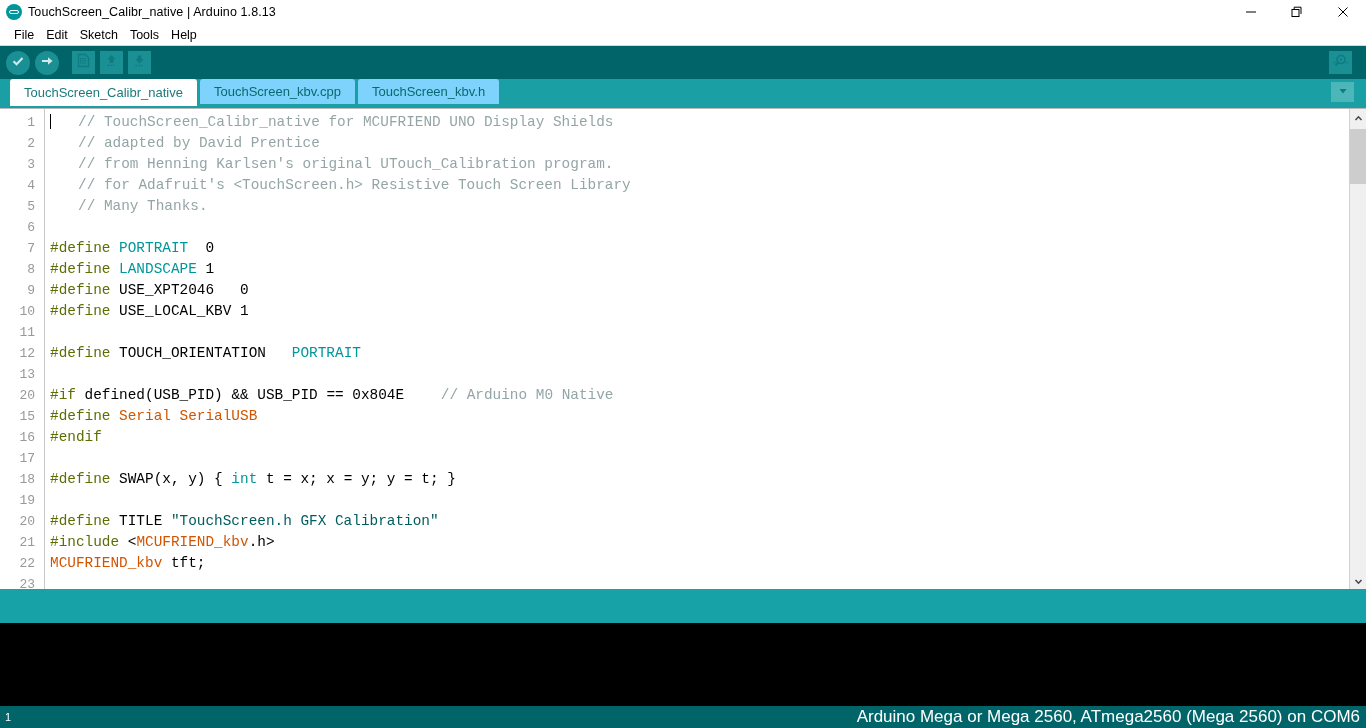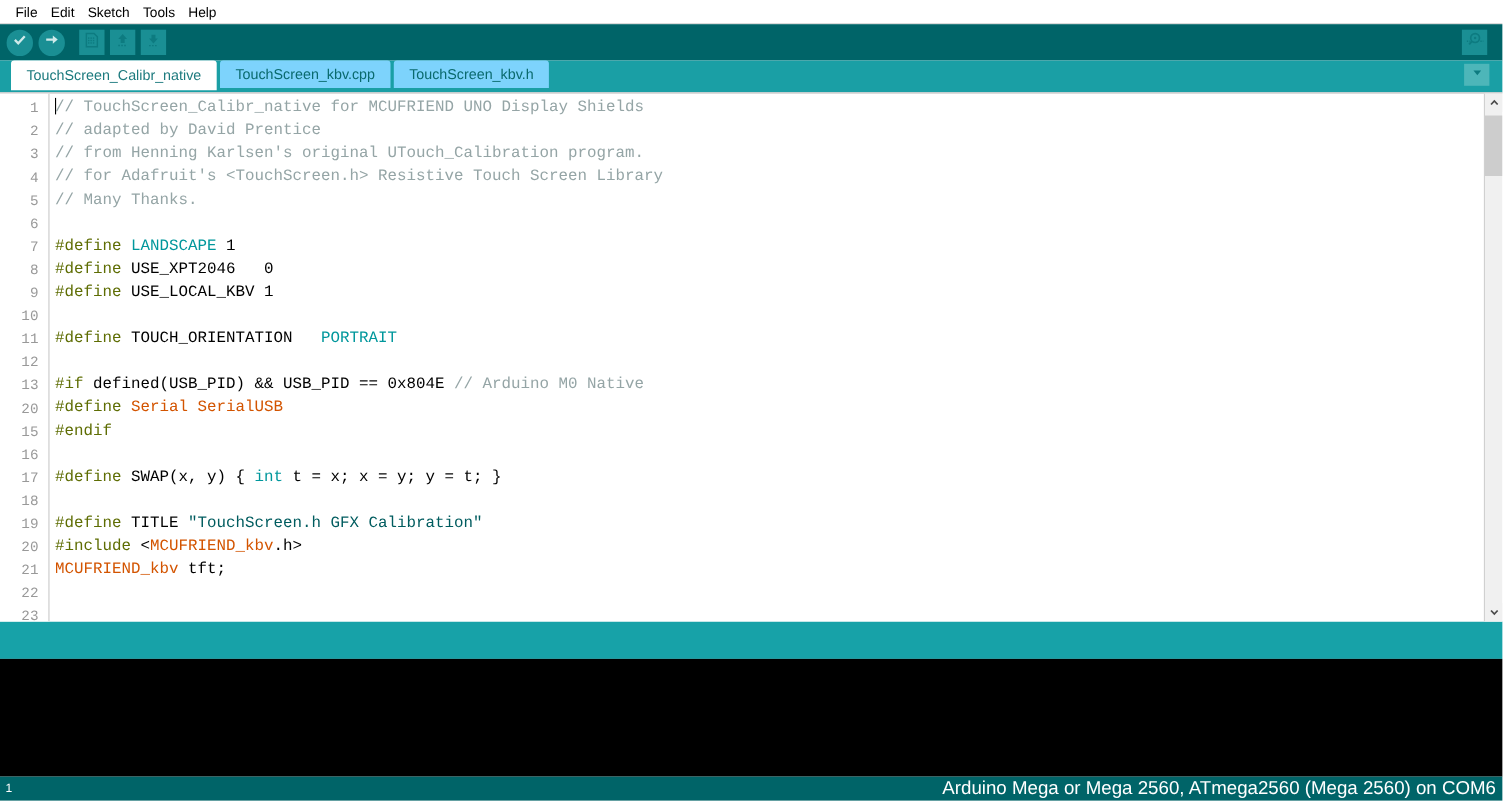--- a/index.html
+++ b/index.html
@@ -213,21 +213,21 @@
     position: relative;
   }
   .code .cl {
     height: 21px;
     line-height: 21px;
     font-family: "Liberation Mono", monospace;
     font-size: 14.4px;
     color: #000000;
     white-space: pre;
   }
-  .tok-comment { color: #95a5a6; }
+  .tok-comment { color: #95a5a6; margin-left: 28px; }
   .tok-pre     { color: #5e6d03; }
   .tok-kw      { color: #00979c; }
   .tok-str     { color: #005c5f; }
   .tok-obj     { color: #d35400; }
   .tok-plain   { color: #000000; }
   .caret {
     display: inline-block;
     width: 1px;
     height: 15px;
     background: #000000;
@@ -292,20 +292,43 @@
     font-size: 17px;
     color: #ffffff;
     white-space: nowrap;
   }
 </style>
 </head>
 <body>
 
 <div class="app">
 
+  <div class="titlebar">
+    <div class="title-icon"></div>
+    <div class="title-text">TouchScreen_Calibr_native | Arduino 1.8.13</div>
+    <div class="win-controls">
+      <div class="win-btn">
+        <svg width="12" height="12" viewBox="0 0 12 12">
+            <line x1="1" y1="6" x2="11" y2="6" stroke="#000" stroke-width="1"></line>
+          </svg>
+      </div>
+      <div class="win-btn">
+        <svg width="12" height="12" viewBox="0 0 12 12">
+          <rect x="1" y="3.5" width="7" height="7" fill="none" stroke="#000" stroke-width="1"></rect>
+          <polyline points="3.2,3.2 3.2,1.2 10,1.2 10,8" fill="none" stroke="#000" stroke-width="1"></polyline>
+        </svg>
+      </div>
+      <div class="win-btn">
+        <svg width="12" height="12" viewBox="0 0 12 12">
+          <line x1="1.5" y1="1.5" x2="10.5" y2="10.5" stroke="#000" stroke-width="1"></line>
+          <line x1="10.5" y1="1.5" x2="1.5" y2="10.5" stroke="#000" stroke-width="1"></line>
+        </svg>
+      </div>
+    </div>
+  </div>
 
   <div class="menubar">
     <div class="menu-item">File</div>
     <div class="menu-item">Edit</div>
     <div class="menu-item">Sketch</div>
     <div class="menu-item">Tools</div>
     <div class="menu-item">Help</div>
   </div>
 
   <div class="toolbar">
@@ -417,20 +440,21 @@
         <div class="ln">22</div>
         <div class="ln">23</div>
       </div>
     <div class="code" id="code">
         <div class="cl"><span class="caret"></span><span class="tok-comment">// TouchScreen_Calibr_native for MCUFRIEND UNO Display Shields</span></div>
         <div class="cl"><span class="tok-comment">// adapted by David Prentice</span></div>
         <div class="cl"><span class="tok-comment">// from Henning Karlsen's original UTouch_Calibration program.</span></div>
         <div class="cl"><span class="tok-comment">// for Adafruit's &lt;TouchScreen.h&gt; Resistive Touch Screen Library</span></div>
         <div class="cl"><span class="tok-comment">// Many Thanks.</span></div>
         <div class="cl">&nbsp;</div>
+        <div class="cl"><span class="tok-pre">#define</span><span class="tok-plain"> </span><span class="tok-kw">PORTRAIT</span><span class="tok-plain">  0</span></div>
         <div class="cl"><span class="tok-pre">#define</span><span class="tok-plain"> </span><span class="tok-kw">LANDSCAPE</span><span class="tok-plain"> 1</span></div>
         <div class="cl"><span class="tok-pre">#define</span><span class="tok-plain"> USE_XPT2046   0</span></div>
         <div class="cl"><span class="tok-pre">#define</span><span class="tok-plain"> USE_LOCAL_KBV 1</span></div>
         <div class="cl">&nbsp;</div>
         <div class="cl"><span class="tok-pre">#define</span><span class="tok-plain"> TOUCH_ORIENTATION   </span><span class="tok-kw">PORTRAIT</span></div>
         <div class="cl">&nbsp;</div>
         <div class="cl"><span class="tok-pre">#if</span><span class="tok-plain"> defined(USB_PID) </span><span class="tok-plain">&amp;&amp;</span><span class="tok-plain"> USB_PID == </span><span class="tok-plain">0x804E</span><span class="tok-plain"> </span><span class="tok-comment">// Arduino M0 Native</span></div>
         <div class="cl"><span class="tok-pre">#define</span><span class="tok-plain"> </span><span class="tok-obj">Serial SerialUSB</span></div>
         <div class="cl"><span class="tok-pre">#endif</span></div>
         <div class="cl">&nbsp;</div>

